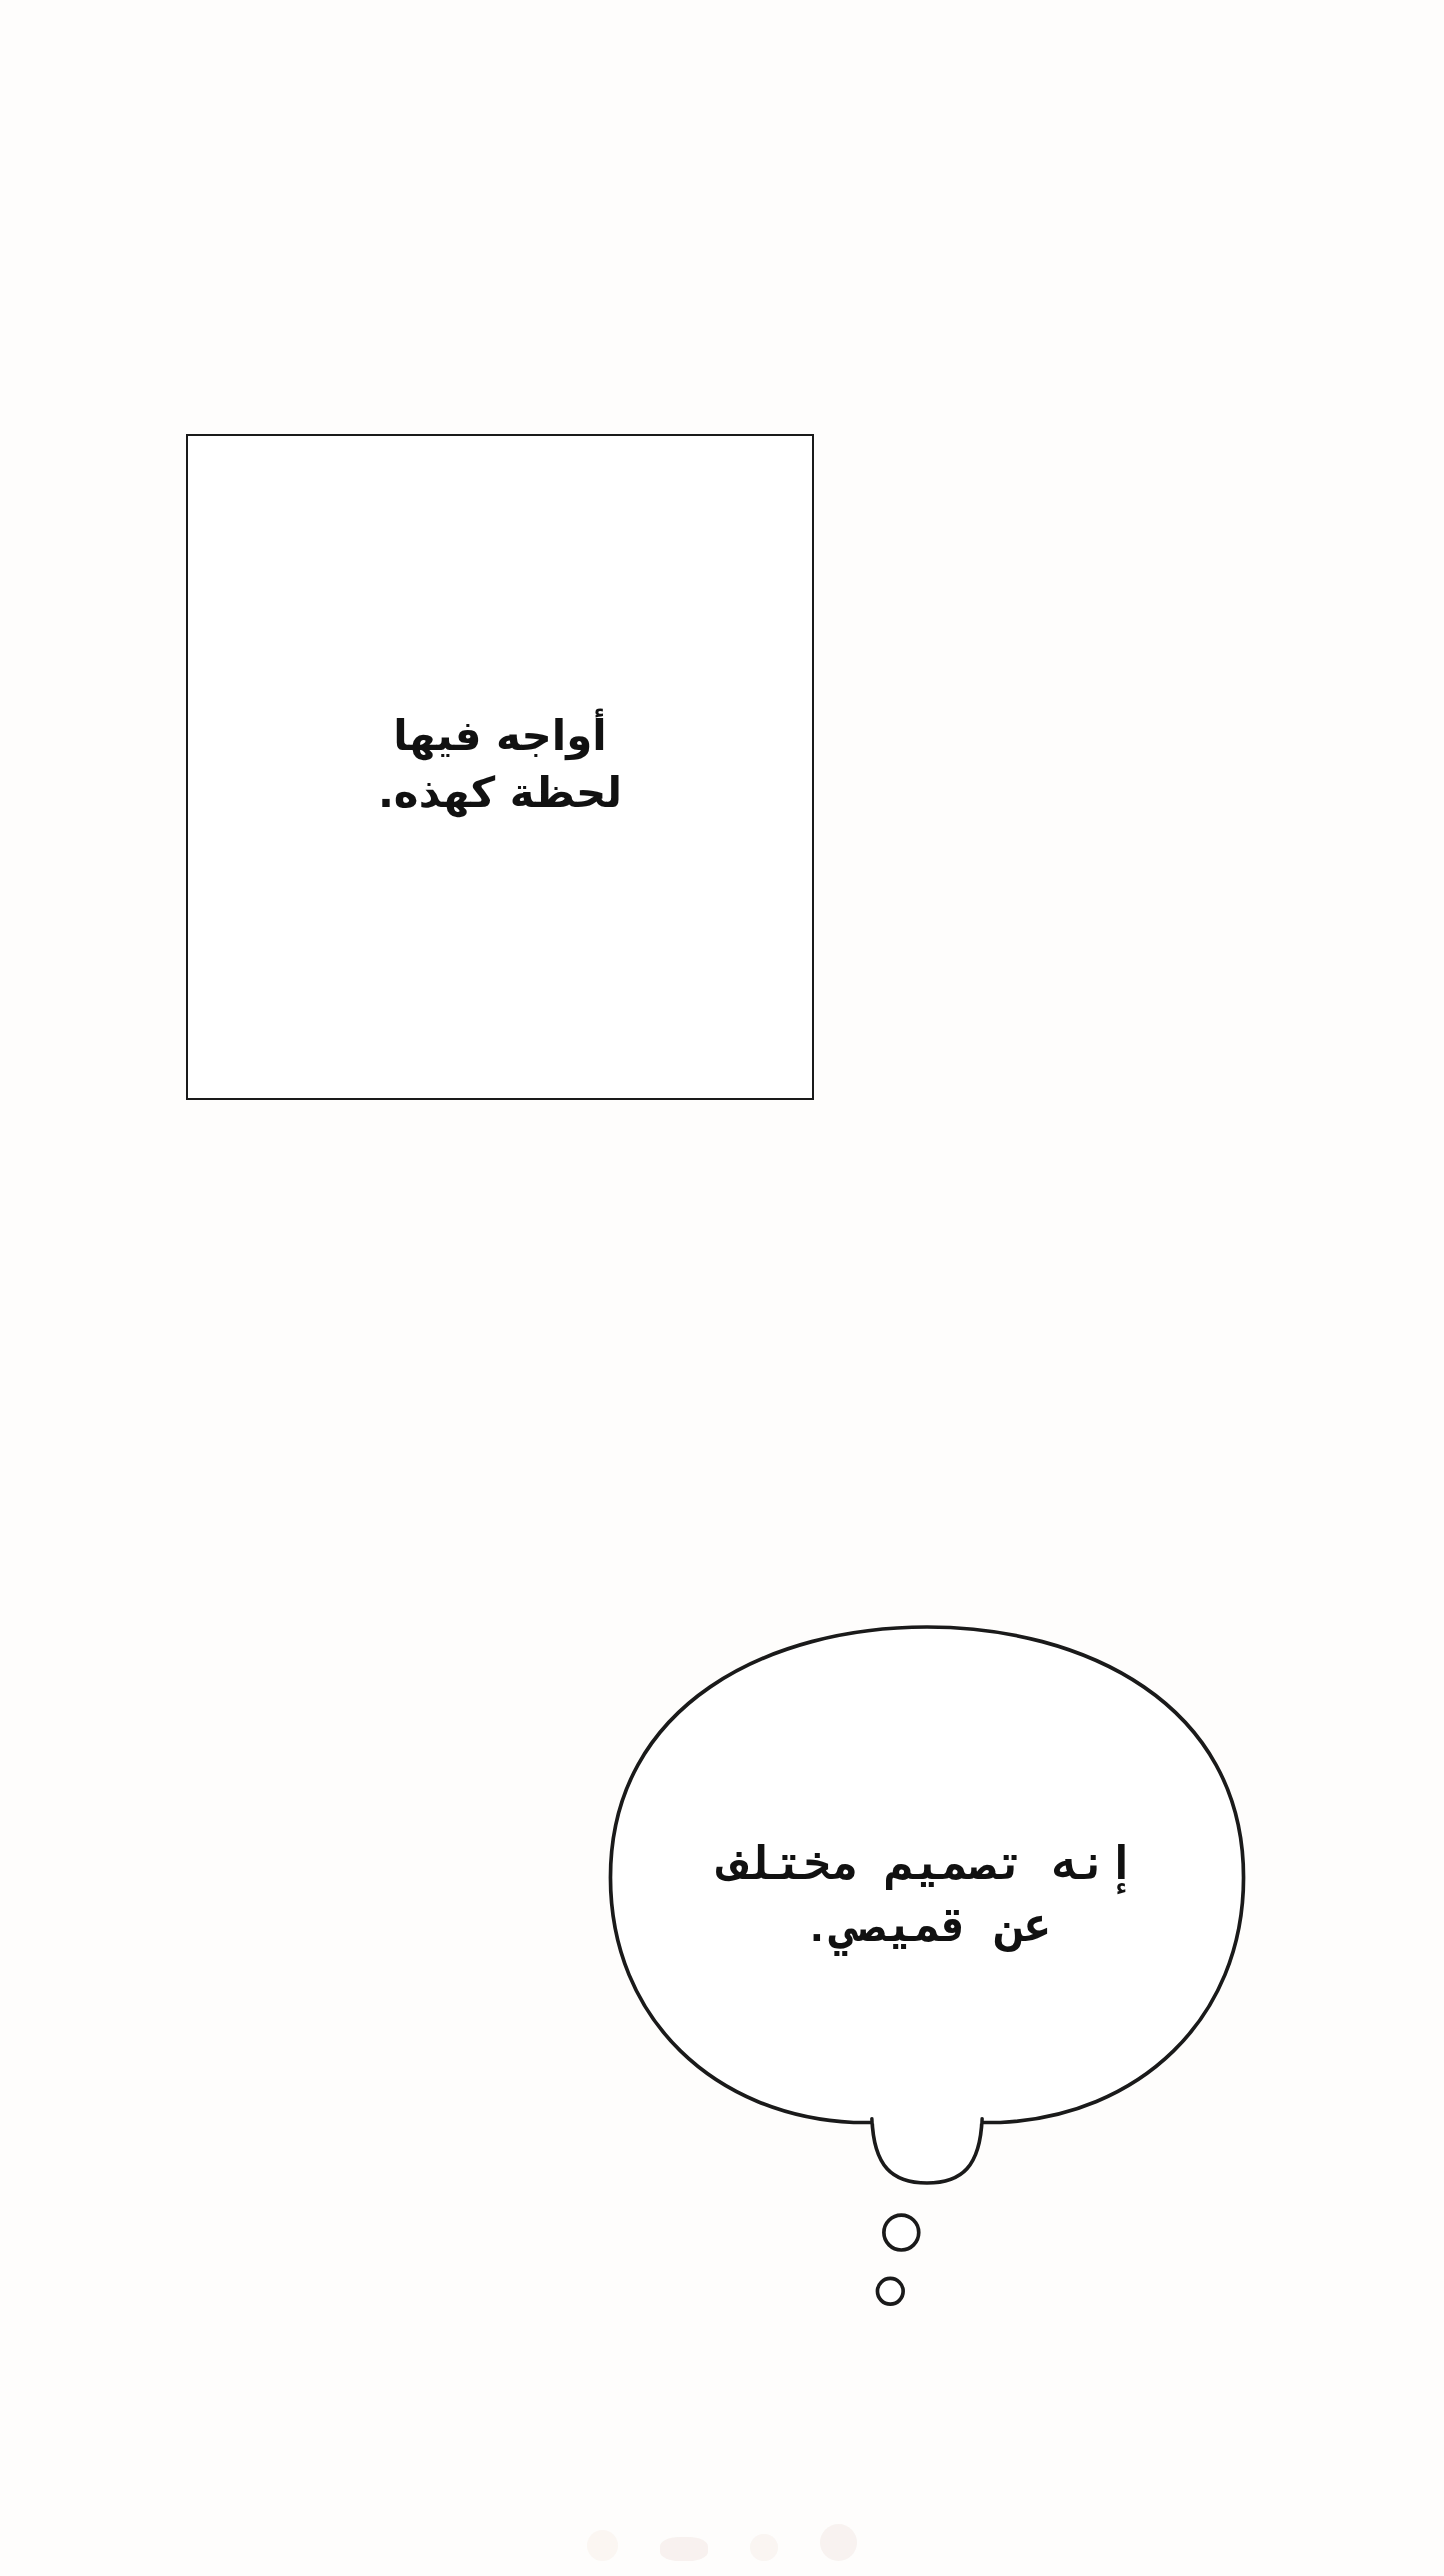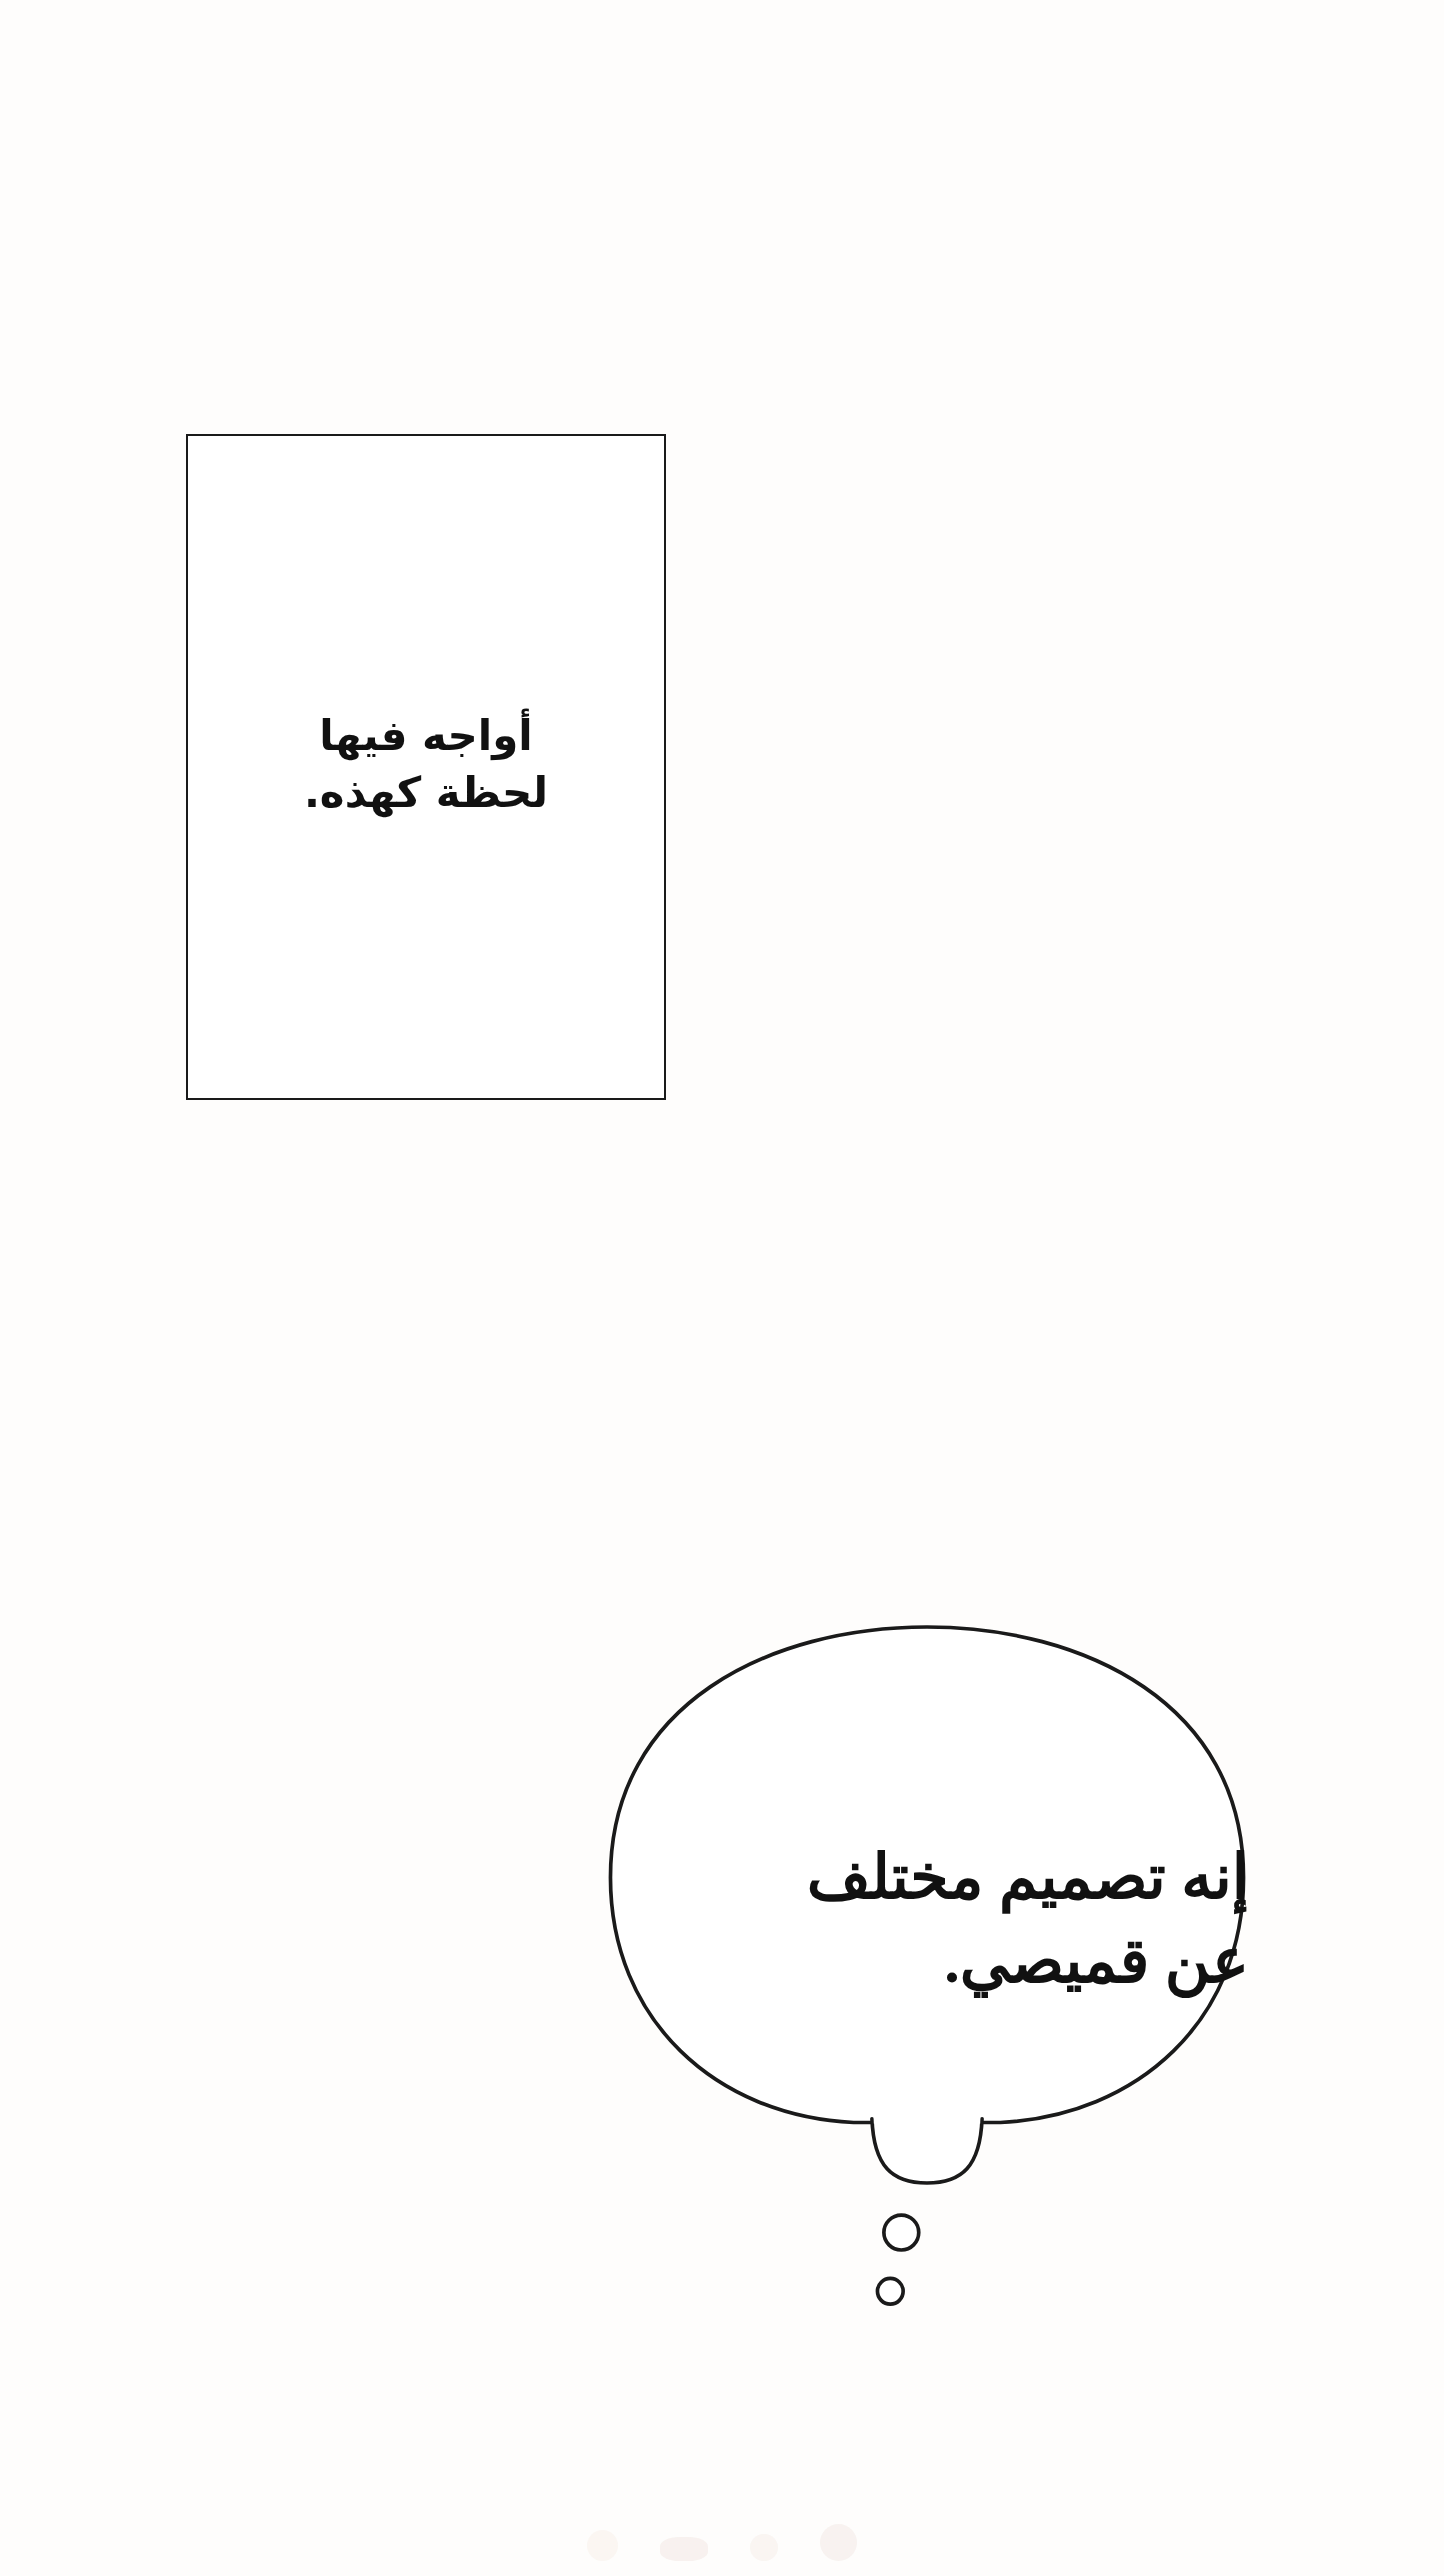--- a/index.html
+++ b/index.html
@@ -21,21 +21,21 @@
     position: absolute;
     inset: 0;
     background: #fefdfc;
   }
 
   
   .narration-panel {
     position: absolute;
     left: 186px;
     top: 434px;
-    width: 480px;
+    width: 628px;
     height: 666px;
     border: 2.8px solid #1a1a1a;
     background: #ffffff;
     box-sizing: border-box;
   }
   .narration-text {
     position: absolute;
     left: 0;
     right: 0;
     top: 50%;
@@ -66,24 +66,24 @@
     top: 0;
     width: 716px;
     height: 734px;
     overflow: visible;
   }
   .bubble-text {
     position: absolute;
     left: 37px;
     top: 220px;
     width: 643px;
-    text-align: right;
+    text-align: center;
     direction: rtl;
-    font-family: Liberation Serif, serif;
-    font-size: 62px;
+    font-family: Liberation Mono, monospace;
+    font-size: 46px;
     line-height: 1.35;
     color: #111111;
     white-space: pre-line;
     font-weight: 600;
   }
 
   
   .bottom-marks {
     position: absolute;
     left: 0;

